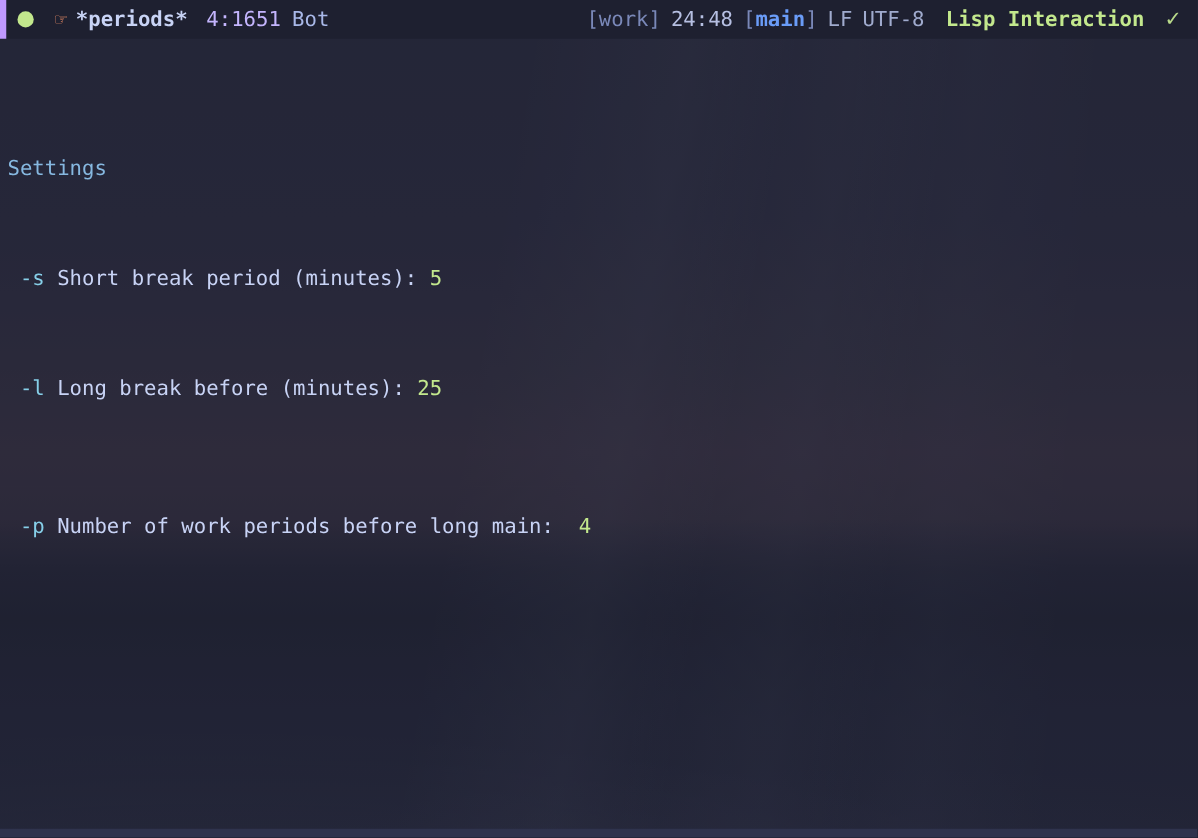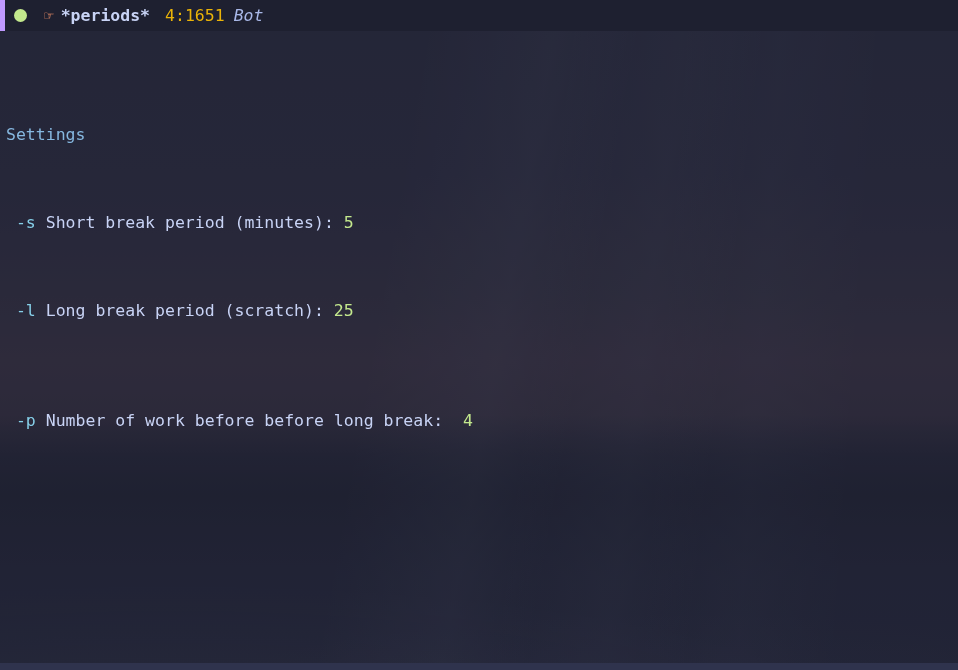--- a/index.html
+++ b/index.html
@@ -112,26 +112,25 @@
     display: inline-flex;
     align-items: center;
   }
   .hdr-buffer {
     margin-left: 7px;
     color: #c8d3f5;
     font-weight: bold;
   }
   .hdr-pos {
     margin-left: 15px;
-    color: #eab308;
+    color: #c4b5fd;
   }
   .hdr-bot {
     margin-left: 9px;
     color: #a9b8e8;
-    font-style: italic;
   }
   .hdr-right {
     margin-left: auto;
     display: flex;
     align-items: center;
     white-space: pre;
   }
   .hdr-proj   { color: #7a88b8; }
   .hdr-timer  { color: #b6bfe2; margin-left: 8px; }
   .hdr-brkt   { color: #7a88b8; margin-left: 8px; }
@@ -179,33 +178,42 @@
   <div id="content">
 
     <div id="headerbar">
       <div class="leftbar"></div>
       <div class="hdr-dot"></div>
       <span class="hdr-icon">☞</span>
       <span class="hdr-buffer">*periods*</span>
       <span class="hdr-pos">4:1651</span>
       <span class="hdr-bot">Bot</span>
 
+      <div class="hdr-right">
+        <span class="hdr-proj">[work]</span>
+        <span class="hdr-timer">24:48</span>
+        <span class="hdr-brkt">[</span><span class="hdr-branch">main</span><span class="hdr-proj">]</span>
+        <span class="hdr-eol">LF</span>
+        <span class="hdr-enc">UTF-8</span>
+        <span class="hdr-mode">Lisp Interaction</span>
+        <span class="hdr-check">✓</span>
+      </div>
     </div>
 
     <div id="buffer">
 
       
       <div class="line"><span class="sec-title">Settings</span></div>
 
       <div class="line"> <span class="flag">-s</span> <span class="lbl">Short break period (minutes): </span><span class="val">5</span></div>
 
-      <div class="line"> <span class="flag">-l</span> <span class="lbl">Long break period (scratch): </span><span class="val">25</span></div>
-
-
-      <div class="line"> <span class="flag">-p</span> <span class="lbl">Number of work before before long break:  </span><span class="val">4</span></div>
+      <div class="line"> <span class="flag">-l</span> <span class="lbl">Long break before (minutes): </span><span class="val">25</span></div>
+
+
+      <div class="line"> <span class="flag">-p</span> <span class="lbl">Number of work periods before long main:  </span><span class="val">4</span></div>
 
       <div class="line blank"></div>
 
       
       
 
       
 
       
 

